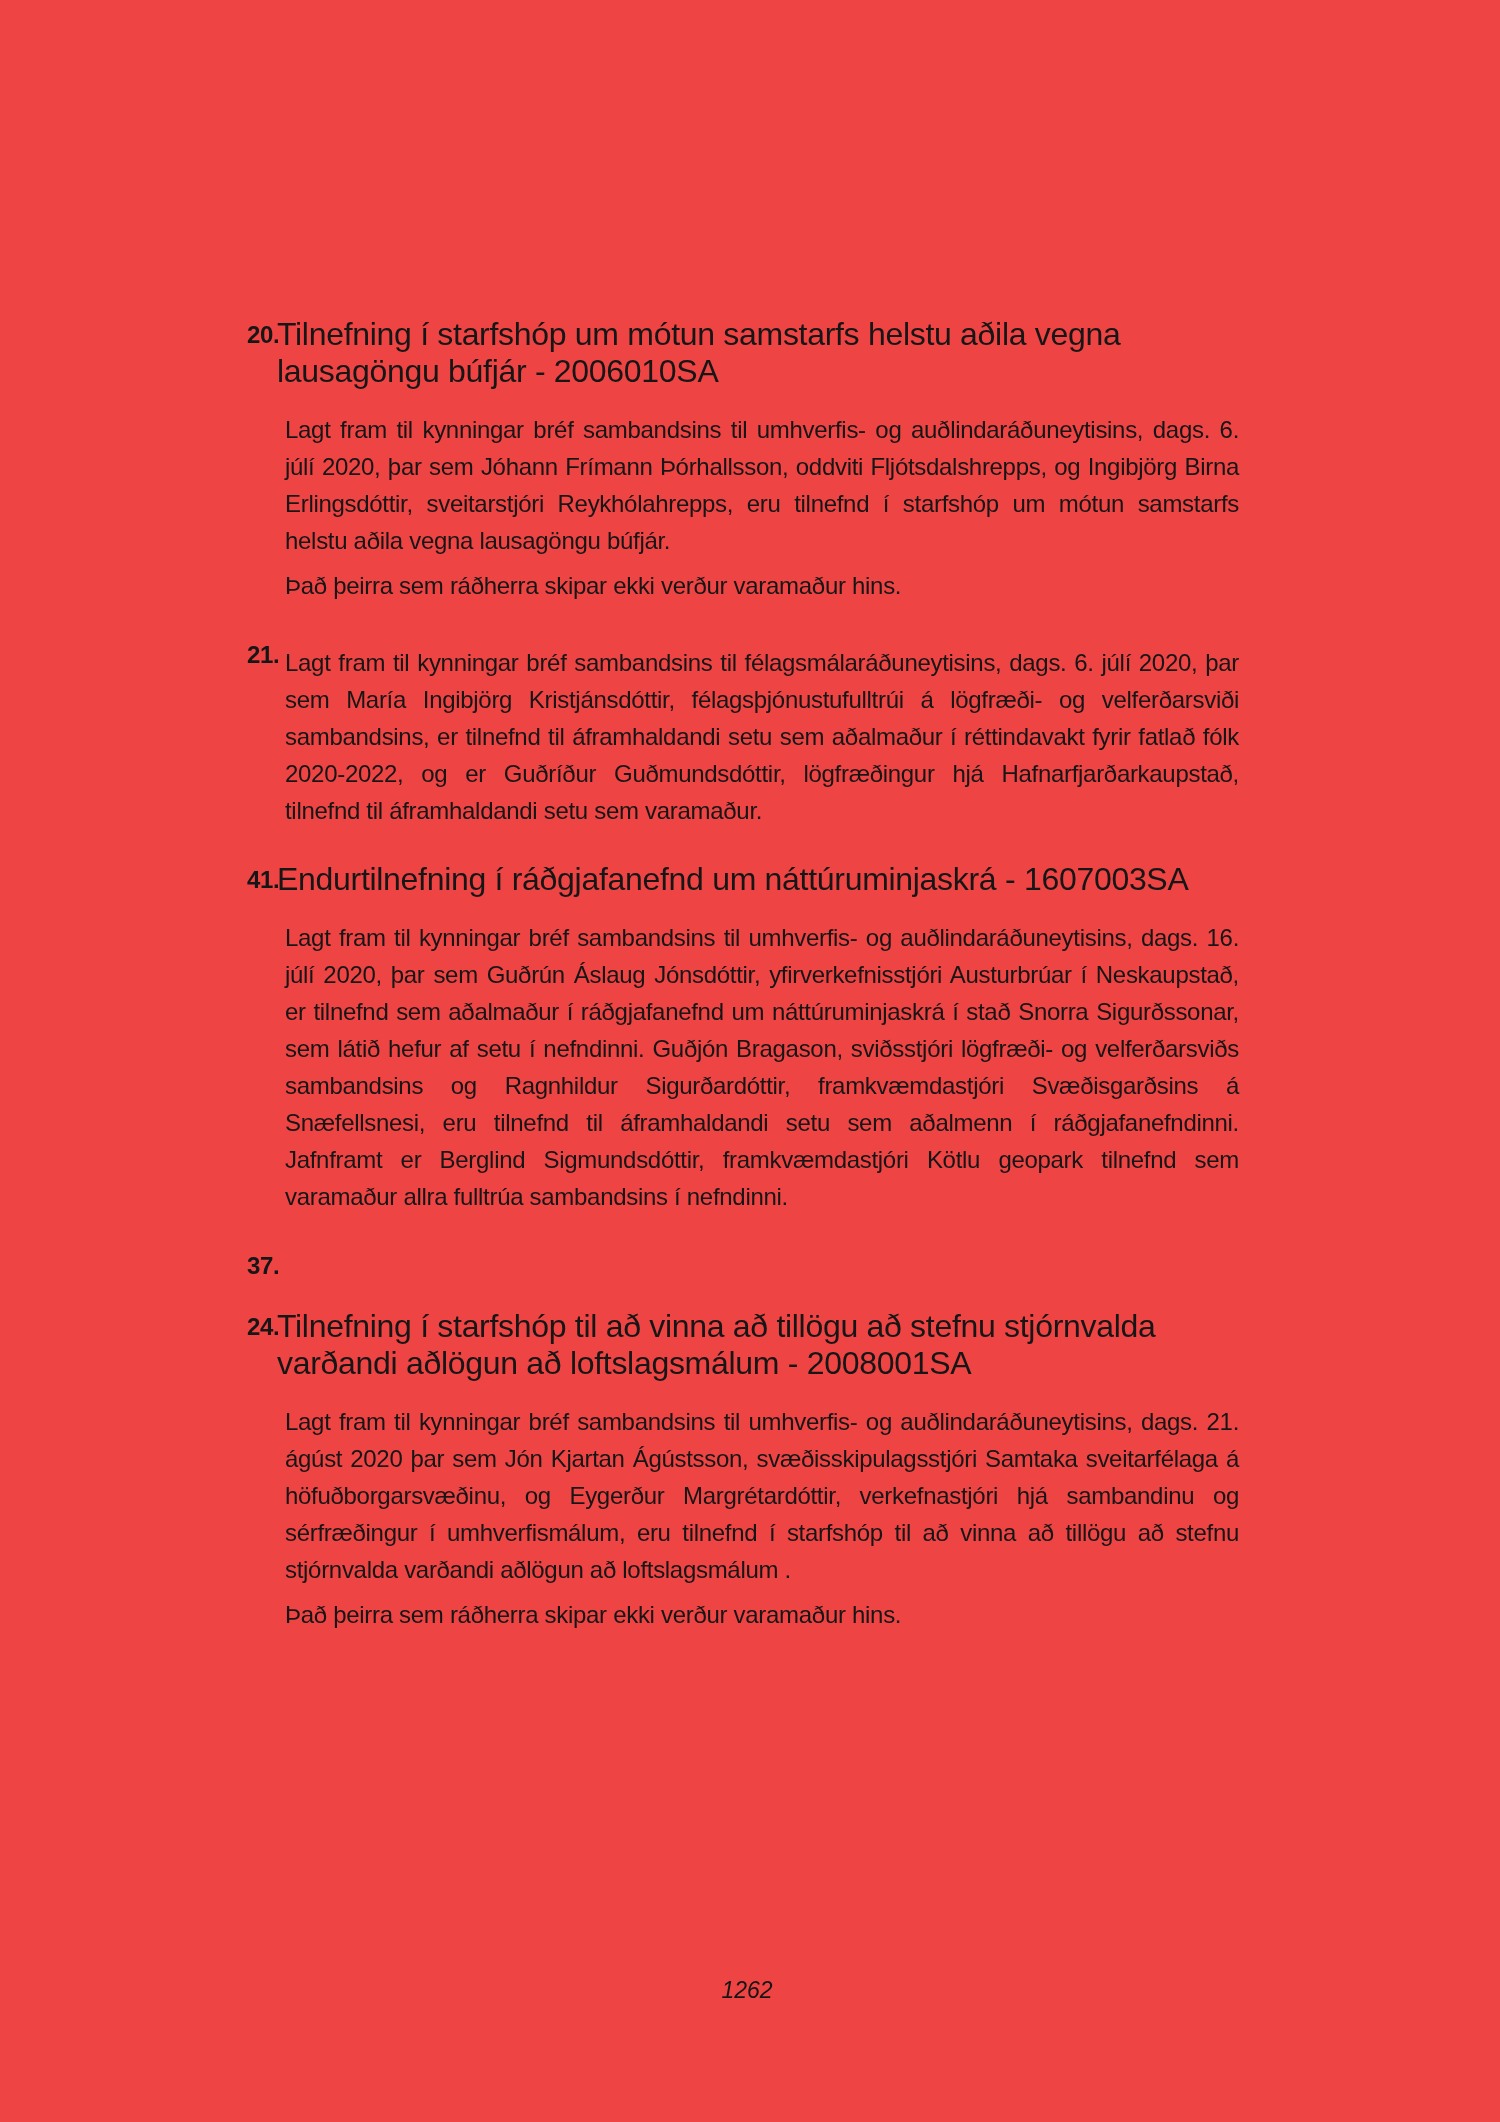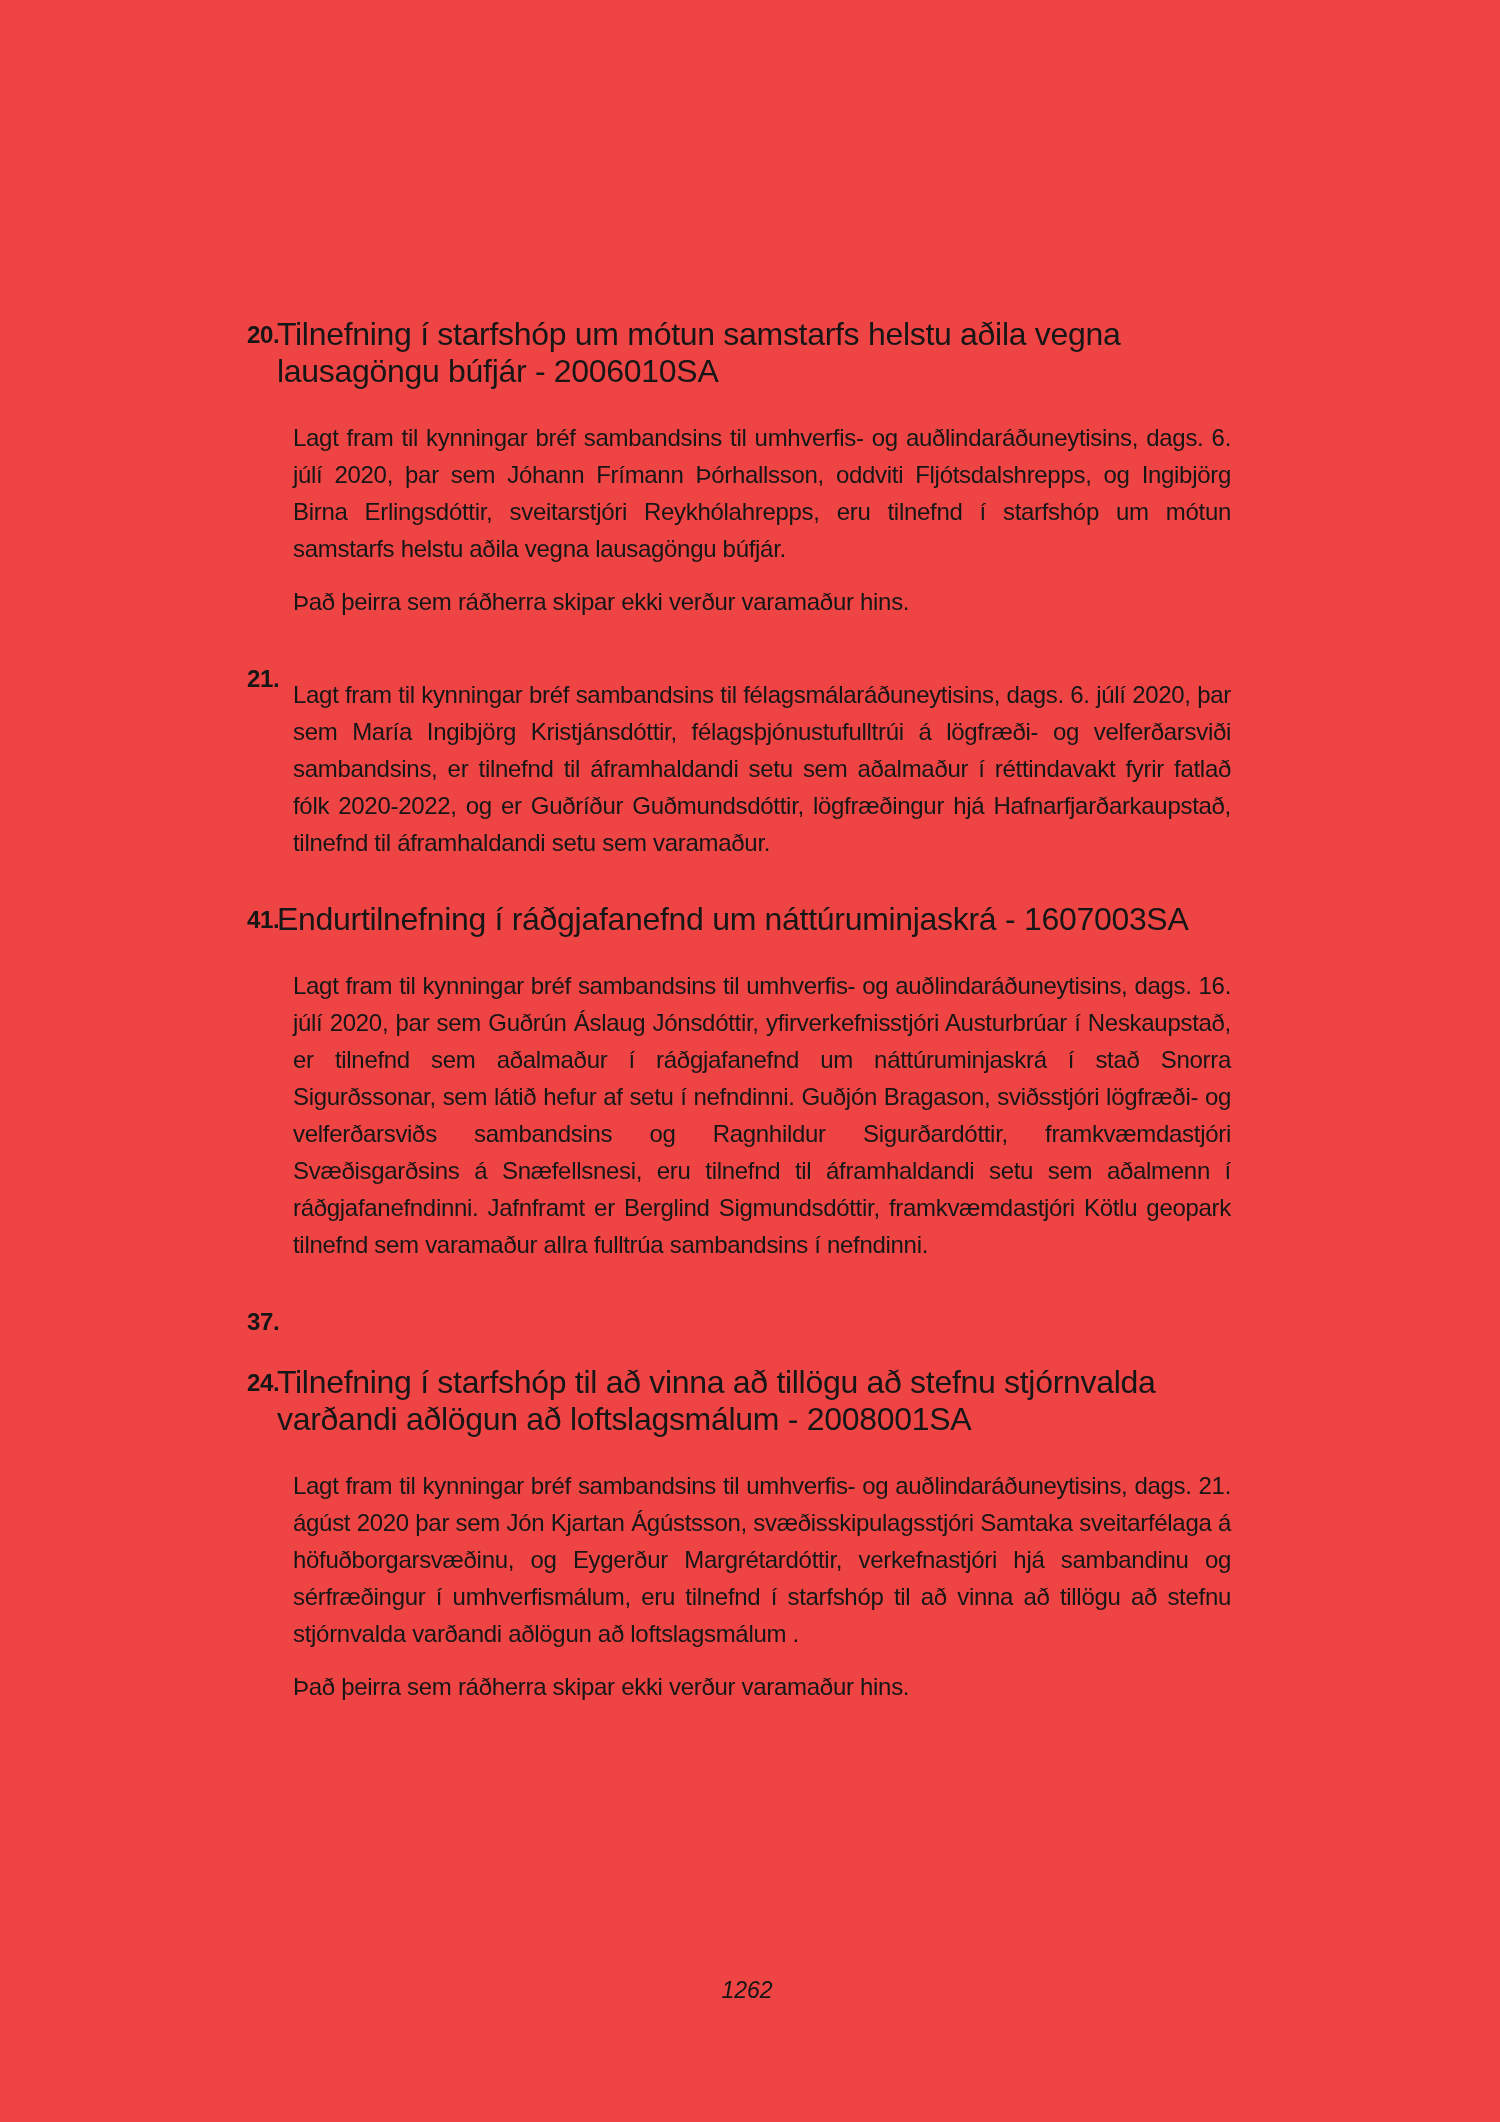--- a/index.html
+++ b/index.html
@@ -41,21 +41,21 @@
     text-align: left;
   }
   .item-body {
     grid-column: 2;
   }
   .item-body p {
     font-size: 24px;
     line-height: 37px;
     letter-spacing: -0.3px;
     text-align: justify;
-    margin: 16px;
+    margin: 8px;
   }
   .page-number {
     position: absolute;
     left: 247px;
     top: 1976px;
     width: 1000px;
     text-align: center;
     font-size: 23px;
     line-height: 28px;
     color: #161616;

